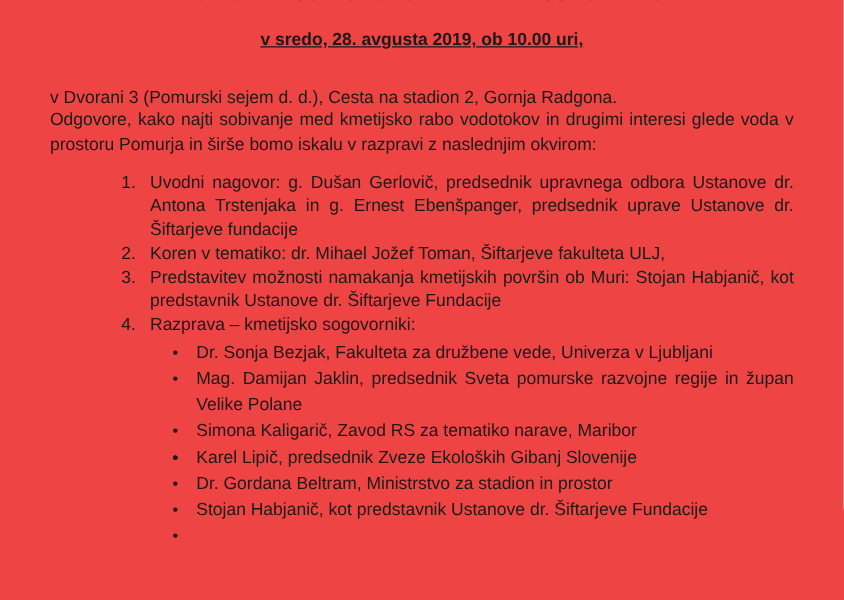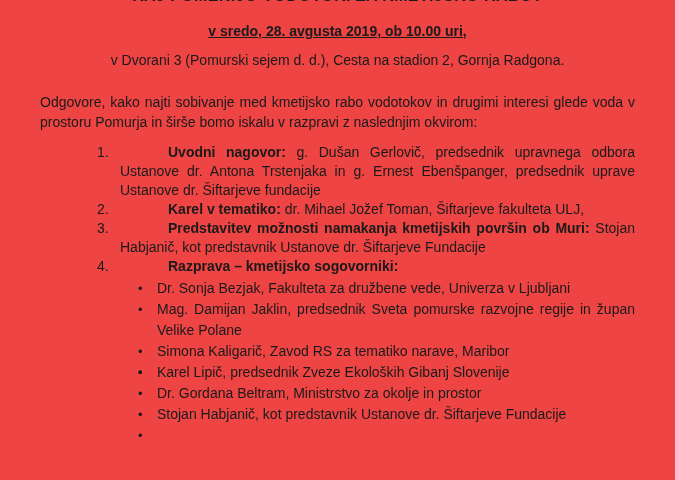--- a/index.html
+++ b/index.html
@@ -26,33 +26,32 @@
     margin-top: -13px;
   }
 
   .date-line {
     margin-top: 15px;
     text-align: center;
     font-weight: bold;
     text-decoration: underline;
   }
   .venue-line {
-    margin-top: 13px;
-    text-align: center;
+    margin-top: 30px;
   }
   .intro {
-    margin-top: 24px;
+    margin-top: 0;
     line-height: 20px;
     text-align: justify;
   }
 
   .agenda { margin-top: 11px; line-height: 19px; }
   .agenda-item { position: relative; padding-left: 80px; text-align: justify; }
   .agenda-num { position: absolute; left: 57px; top: 0; }
-  .agenda-bold { font-weight: bold; margin-left: 48px; }
+  .agenda-bold { font-weight: normal; }
 
   .speakers { margin-top: 2px; line-height: 21px; }
   .speaker { position: relative; padding-left: 117px; text-align: justify; }
   .speaker-bullet { position: absolute; left: 98px; top: 0; font-size: 13px; }
 </style>
 </head>
 <body>
 
 <div class="page">
   <div class="content">
@@ -65,21 +64,21 @@
 
     <div class="venue-line">v Dvorani 3 (Pomurski sejem d. d.), Cesta na stadion 2, Gornja Radgona.</div>
 
     <div class="intro">Odgovore, kako najti sobivanje med kmetijsko rabo vodotokov in drugimi interesi glede voda v prostoru Pomurja in širše bomo iskalu v razpravi z naslednjim okvirom:</div>
 
     <div class="agenda">
       <div class="agenda-item">
         <span class="agenda-num">1.</span><span class="agenda-bold">Uvodni nagovor:</span><span> g. Dušan Gerlovič, predsednik upravnega odbora Ustanove dr. Antona Trstenjaka in g. Ernest Ebenšpanger, predsednik uprave Ustanove dr. Šiftarjeve fundacije</span>
       </div>
       <div class="agenda-item">
-        <span class="agenda-num">2.</span><span class="agenda-bold">Karel v tematiko:</span><span> dr. Mihael Jožef Toman, Šiftarjeve fakulteta ULJ,</span>
+        <span class="agenda-num">2.</span><span class="agenda-bold">Koren v tematiko:</span><span> dr. Mihael Jožef Toman, Šiftarjeve fakulteta ULJ,</span>
       </div>
       <div class="agenda-item">
         <span class="agenda-num">3.</span><span class="agenda-bold">Predstavitev možnosti namakanja kmetijskih površin ob Muri:</span><span> Stojan Habjanič, kot predstavnik Ustanove dr. Šiftarjeve Fundacije</span>
       </div>
       <div class="agenda-item">
         <span class="agenda-num">4.</span><span class="agenda-bold">Razprava – kmetijsko sogovorniki:</span><span></span>
       </div>
     </div>
 
     <div class="speakers">
@@ -95,21 +94,21 @@
       <div class="speaker">
         <span class="speaker-bullet">•</span>
       </div>
       <div class="speaker">
         <span class="speaker-bullet">•</span>
       </div>
       <div class="speaker">
         <span class="speaker-bullet">•</span><span>Karel Lipič, predsednik Zveze Ekoloških Gibanj Slovenije</span>
       </div>
       <div class="speaker">
-        <span class="speaker-bullet">•</span><span>Dr. Gordana Beltram, Ministrstvo za okolje in prostor</span>
+        <span class="speaker-bullet">•</span><span>Dr. Gordana Beltram, Ministrstvo za stadion in prostor</span>
       </div>
       <div class="speaker">
         <span class="speaker-bullet">•</span><span>Stojan Habjanič, kot predstavnik Ustanove dr. Šiftarjeve Fundacije</span>
       </div>
       <div class="speaker">
         <span class="speaker-bullet">•</span>
       </div>
     </div>
 
   </div>

